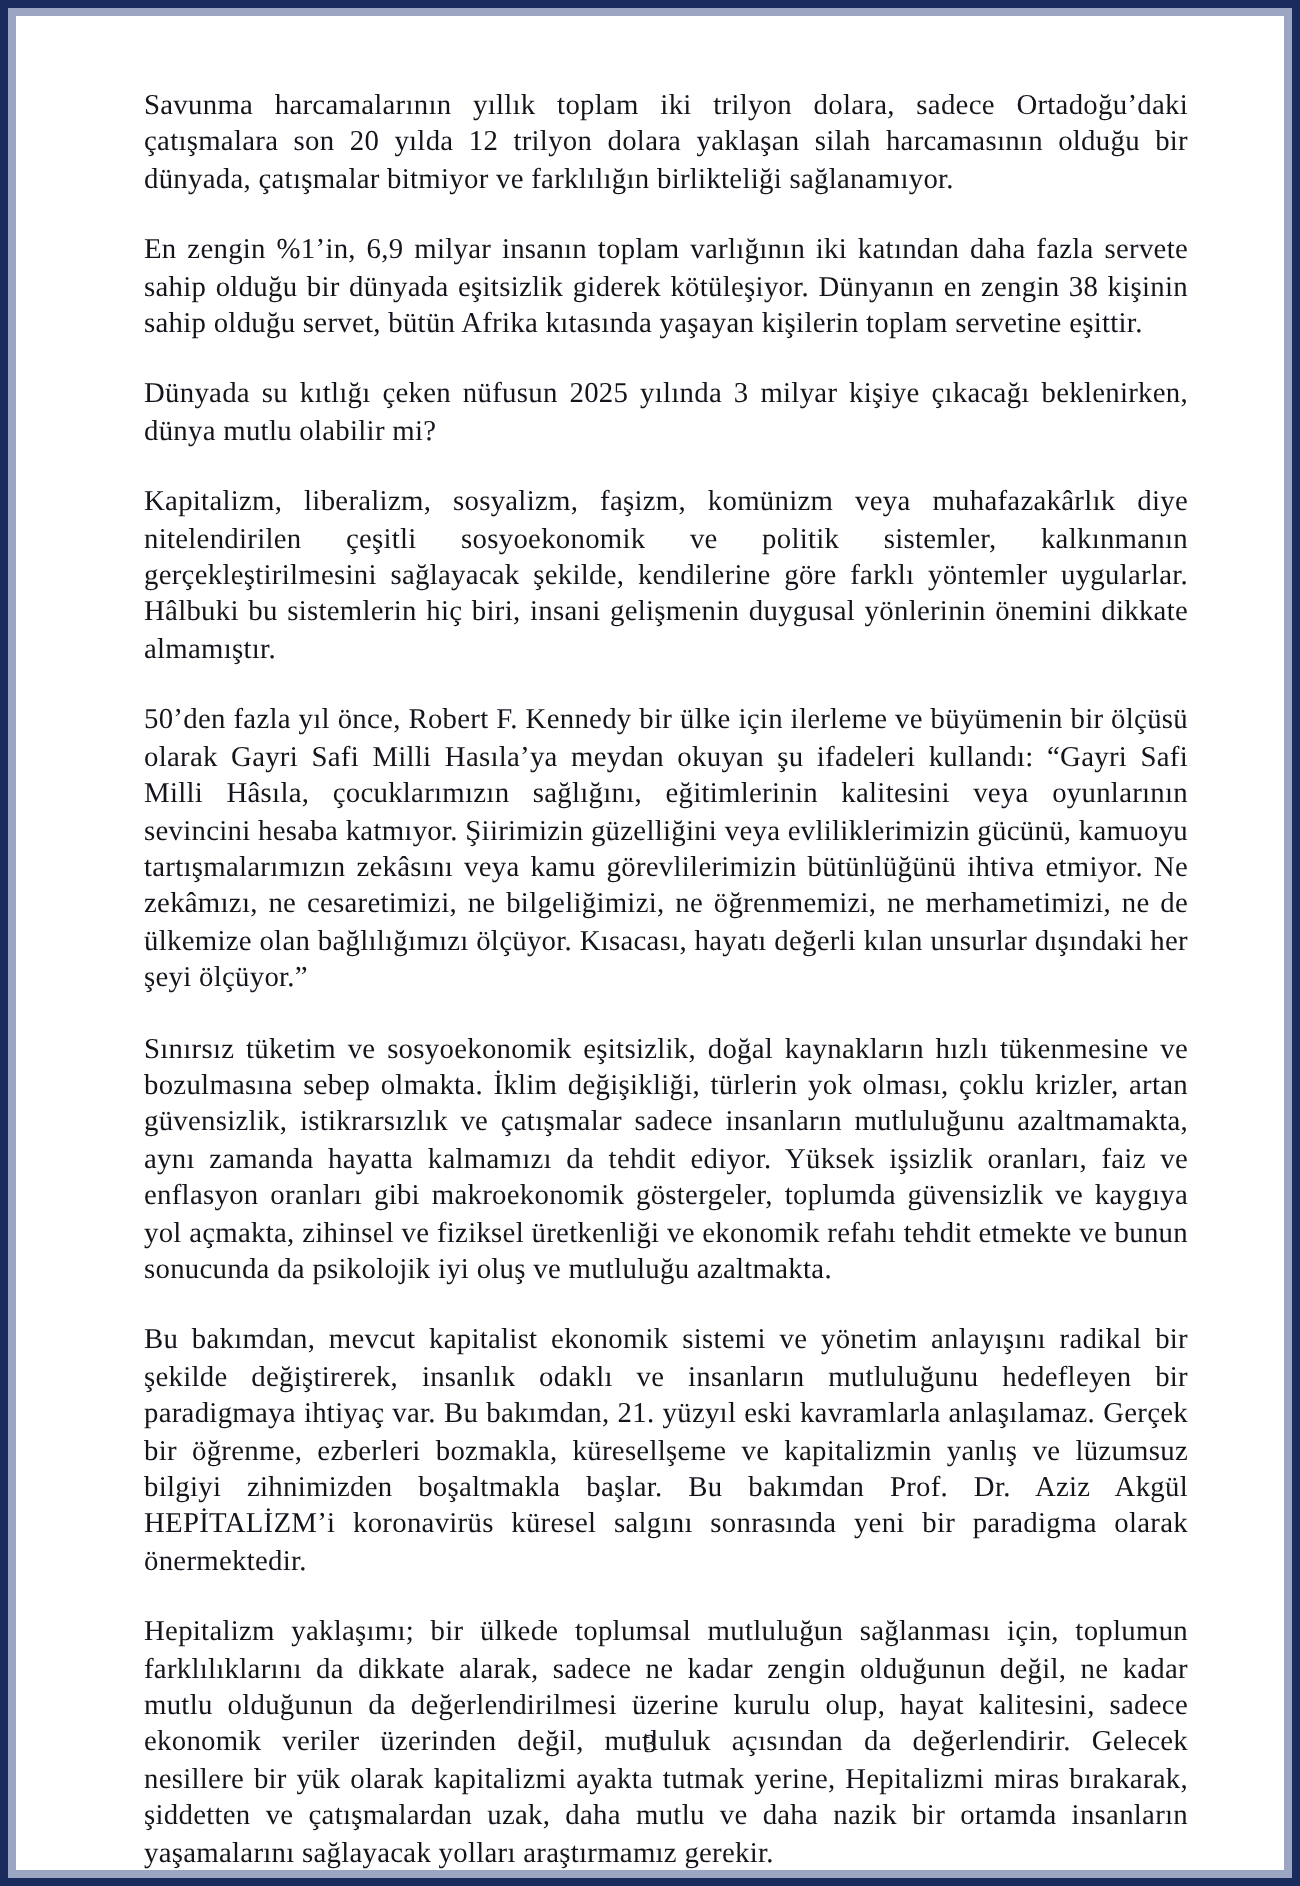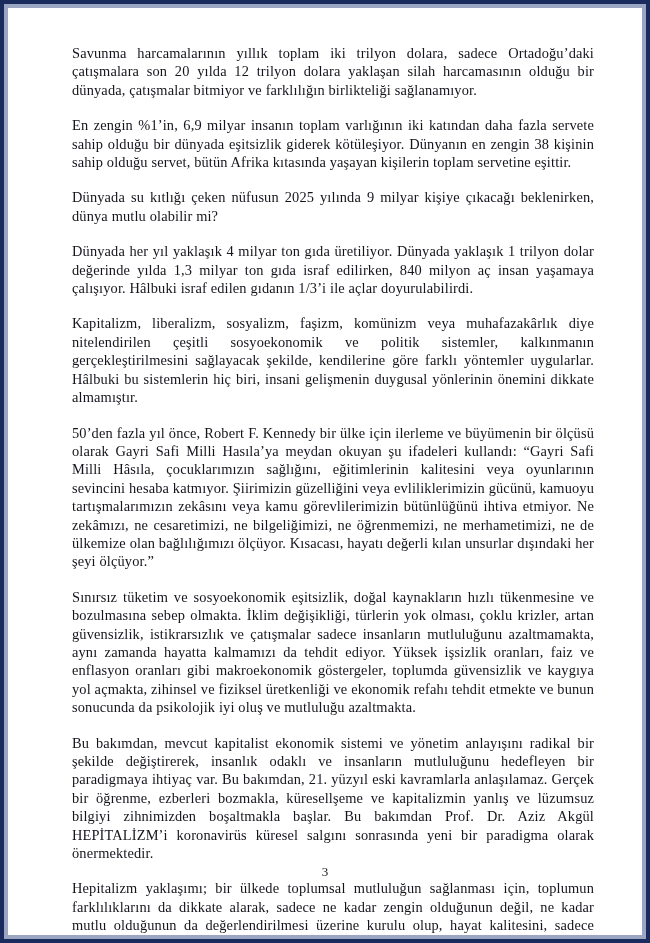--- a/index.html
+++ b/index.html
@@ -81,22 +81,21 @@
 </head>
 <body>
 
 <div class="viewer-frame">
   <div class="viewer-bevel">
     <div class="page-sheet">
 
       <div class="page-body">
         <p class="para">Savunma harcamalarının yıllık toplam iki trilyon dolara, sadece Ortadoğu’daki çatışmalara son 20 yılda 12 trilyon dolara yaklaşan silah harcamasının olduğu bir dünyada, çatışmalar bitmiyor ve farklılığın birlikteliği sağlanamıyor.</p>
         <p class="para">En zengin %1’in, 6,9 milyar insanın toplam varlığının iki katından daha fazla servete sahip olduğu bir dünyada eşitsizlik giderek kötüleşiyor. Dünyanın en zengin 38 kişinin sahip olduğu servet, bütün Afrika kıtasında yaşayan kişilerin toplam servetine eşittir.</p>
-        <p class="para">Dünyada su kıtlığı çeken nüfusun 2025 yılında 9 milyar kişiye çıkacağı beklenirken, dünya mutlu olabilir mi?</p>
-        <p class="para">Dünyada her yıl yaklaşık 4 milyar ton gıda üretiliyor. Dünyada yaklaşık 1 trilyon dolar değerinde yılda 1,3 milyar ton gıda israf edilirken, 840 milyon aç insan yaşamaya çalışıyor. Hâlbuki israf edilen gıdanın 1/3’i ile açlar doyurulabilirdi.</p>
+        <p class="para">Dünyada su kıtlığı çeken nüfusun 2025 yılında 3 milyar kişiye çıkacağı beklenirken, dünya mutlu olabilir mi?</p>
         <p class="para">Kapitalizm, liberalizm, sosyalizm, faşizm, komünizm veya muhafazakârlık diye nitelendirilen çeşitli sosyoekonomik ve politik sistemler, kalkınmanın gerçekleştirilmesini sağlayacak şekilde, kendilerine göre farklı yöntemler uygularlar. Hâlbuki bu sistemlerin hiç biri, insani gelişmenin duygusal yönlerinin önemini dikkate almamıştır.</p>
         <p class="para">50’den fazla yıl önce, Robert F. Kennedy bir ülke için ilerleme ve büyümenin bir ölçüsü olarak Gayri Safi Milli Hasıla’ya meydan okuyan şu ifadeleri kullandı: “Gayri Safi Milli Hâsıla, çocuklarımızın sağlığını, eğitimlerinin kalitesini veya oyunlarının sevincini hesaba katmıyor. Şiirimizin güzelliğini veya evliliklerimizin gücünü, kamuoyu tartışmalarımızın zekâsını veya kamu görevlilerimizin bütünlüğünü ihtiva etmiyor. Ne zekâmızı, ne cesaretimizi, ne bilgeliğimizi, ne öğrenmemizi, ne merhametimizi, ne de ülkemize olan bağlılığımızı ölçüyor. Kısacası, hayatı değerli kılan unsurlar dışındaki her şeyi ölçüyor.”</p>
         <p class="para">Sınırsız tüketim ve sosyoekonomik eşitsizlik, doğal kaynakların hızlı tükenmesine ve bozulmasına sebep olmakta. İklim değişikliği, türlerin yok olması, çoklu krizler, artan güvensizlik, istikrarsızlık ve çatışmalar sadece insanların mutluluğunu azaltmamakta, aynı zamanda hayatta kalmamızı da tehdit ediyor. Yüksek işsizlik oranları, faiz ve enflasyon oranları gibi makroekonomik göstergeler, toplumda güvensizlik ve kaygıya yol açmakta, zihinsel ve fiziksel üretkenliği ve ekonomik refahı tehdit etmekte ve bunun sonucunda da psikolojik iyi oluş ve mutluluğu azaltmakta.</p>
         <p class="para">Bu bakımdan, mevcut kapitalist ekonomik sistemi ve yönetim anlayışını radikal bir şekilde değiştirerek, insanlık odaklı ve insanların mutluluğunu hedefleyen bir paradigmaya ihtiyaç var.  Bu bakımdan, 21. yüzyıl eski kavramlarla anlaşılamaz. Gerçek bir öğrenme, ezberleri bozmakla, küresellşeme ve kapitalizmin yanlış ve lüzumsuz bilgiyi zihnimizden boşaltmakla başlar. Bu bakımdan Prof. Dr. Aziz Akgül HEPİTALİZM’i koronavirüs küresel salgını sonrasında yeni bir paradigma olarak önermektedir.</p>
         <p class="para">Hepitalizm yaklaşımı; bir ülkede toplumsal mutluluğun sağlanması için, toplumun farklılıklarını da dikkate alarak, sadece ne kadar zengin olduğunun değil, ne kadar mutlu olduğunun da değerlendirilmesi üzerine kurulu olup, hayat kalitesini, sadece ekonomik veriler üzerinden değil, mutluluk açısından da değerlendirir. Gelecek nesillere bir yük olarak kapitalizmi ayakta tutmak yerine, Hepitalizmi miras bırakarak, şiddetten ve çatışmalardan uzak, daha mutlu ve daha nazik bir ortamda insanların yaşamalarını sağlayacak yolları araştırmamız gerekir.</p>
       </div>
 
       <div class="page-number">3</div>
 
     </div>

